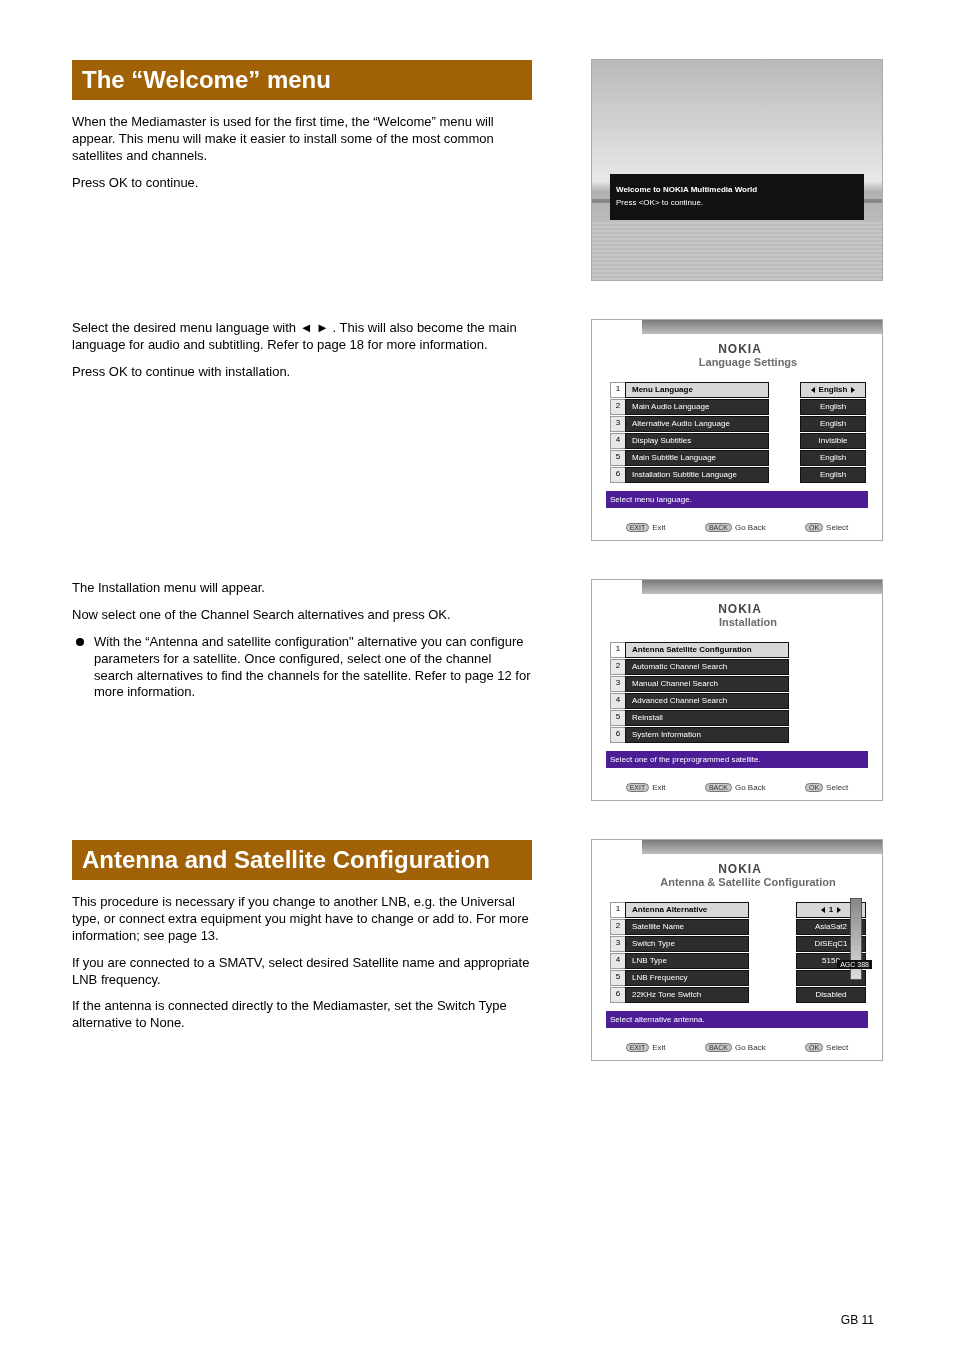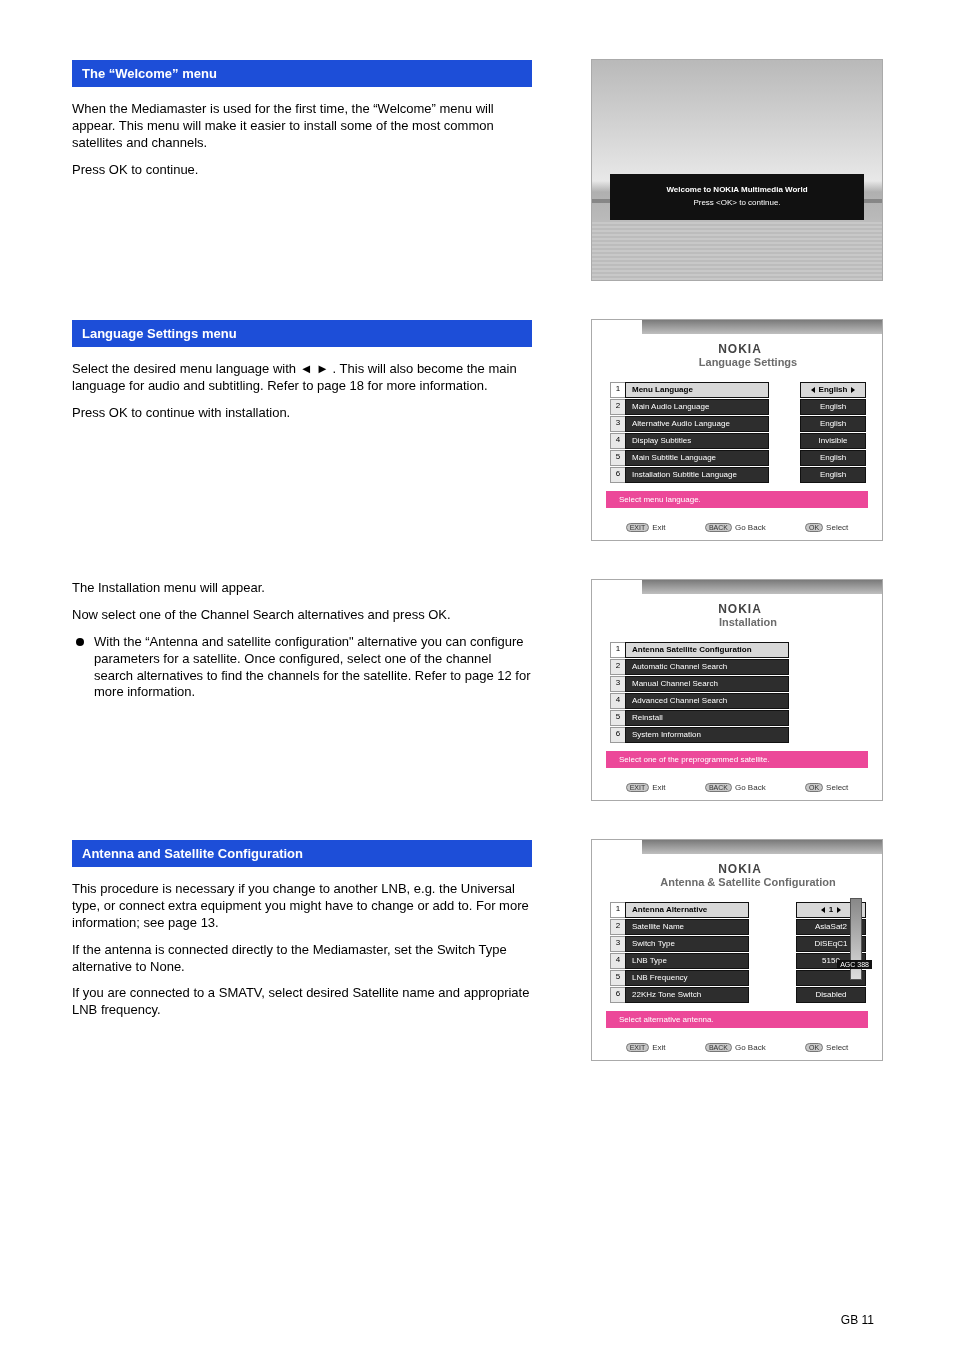--- a/index.html
+++ b/index.html
@@ -24,23 +24,23 @@
   }
   .col-text {
     flex: 0 0 460px;
     padding-right: 20px;
   }
   .col-img {
     flex: 0 0 290px;
     margin-left: auto;
   }
   .section-bar {
-    background: #1d4ed8;
+    background: #a16207;
     color: #fff;
-    font-size: 13px;
+    font-size: 24px;
     font-weight: bold;
     padding: 6px 10px;
     margin-bottom: 14px;
   }
   .col-text p {
     margin: 0 0 10px 0;
     line-height: 1.3;
     font-size: 13px;
   }
   .col-text .bullet {
@@ -68,21 +68,21 @@
   }
   .shot-welcome .horizon {
     position:absolute; left:0; right:0; top:63%; height:4px; background:#5a5a5a; opacity:.5;
   }
   .shot-welcome .ground {
     position:absolute; left:0; right:0; bottom:0; height:60px;
     background: repeating-linear-gradient(0deg, #c8c8c8, #c8c8c8 2px, #bcbcbc 2px, #bcbcbc 4px);
   }
   .shot-welcome .overlay {
     position:absolute; left:18px; right:18px; top:52%;
-    background:#111; color:#fff; text-align:center;
+    background:#111; color:#fff; 
     padding:10px 6px; font-size:8px; line-height:1.6;
   }
   .shot-welcome .overlay .l1 { font-weight:bold; }
 
   
   .shot-menu {
     position: relative;
     height: 220px;
     box-sizing: border-box;
     padding-top: 18px;
@@ -127,21 +127,21 @@
   }
   .shot-menu .value .tri-l, .shot-menu .value .tri-r {
     display:inline-block; width:0;height:0; vertical-align:middle;
     border-top:3px solid transparent; border-bottom:3px solid transparent;
   }
   .shot-menu .value .tri-l { border-right:4px solid #000; margin-right:4px;}
   .shot-menu .value .tri-r { border-left:4px solid #000; margin-left:4px;}
 
   .shot-menu .hint {
     position:absolute; left:14px; right:14px; bottom:32px;
-    background:#ec4899; color:#fff; font-size:8px; padding:4px 13px;
+    background:#4c1d95; color:#fff; font-size:8px; padding:4px 4px;
   }
   .shot-menu .ftr {
     position:absolute; left:14px; right:14px; bottom:8px;
     display:flex; justify-content:space-around; font-size:8px; color:#333;
   }
   .shot-menu .ftr .pill {
     display:inline-block; background:#c8c8c8; border:1px solid #777;
     border-radius:6px; padding:0 3px; margin-right:3px; font-size:7px;
   }
   .shot-menu .signal {
@@ -178,21 +178,20 @@
         <div class="overlay">
           <div class="l1">Welcome to NOKIA Multimedia World</div>
           <div class="l2">Press &lt;OK&gt; to continue.</div>
         </div>
       </div>
     </div>
   </div>
 
   <div class="row">
     <div class="col-text">
-      <div class="section-bar">Language Settings menu</div>
       <p>Select the desired menu language with ◄ ► . This will also become the main language for audio and subtitling. Refer to page 18 for more information.</p>
       <p>Press OK to continue with installation.</p>
     </div>
     <div class="col-img">
       <div class="shot shot-menu w-lang">
         <div class="hdr">
           <span class="brand">NOKIA</span>
           <span class="title">Language Settings</span>
         </div>
         <div class="list">
@@ -285,22 +284,22 @@
             <span><span class="pill">OK</span>Select</span>
           </div>
       </div>
     </div>
   </div>
 
   <div class="row">
     <div class="col-text">
       <div class="section-bar">Antenna and Satellite Configuration</div>
       <p>This procedure is necessary if you change to another LNB, e.g. the Universal type, or connect extra equipment you might have to change or add to. For more information; see page 13.</p>
+      <p>If you are connected to a SMATV, select desired Satellite name and appropriate LNB frequency.</p>
       <p>If the antenna is connected directly to the Mediamaster, set the Switch Type alternative to None.</p>
-      <p>If you are connected to a SMATV, select desired Satellite name and appropriate LNB frequency.</p>
     </div>
     <div class="col-img">
       <div class="shot shot-menu w-ant">
         <div class="hdr">
           <span class="brand">NOKIA</span>
           <span class="title">Antenna &amp; Satellite Configuration</span>
         </div>
         <div class="list">
             <div class="row-item">
               <div class="num active">1</div>

